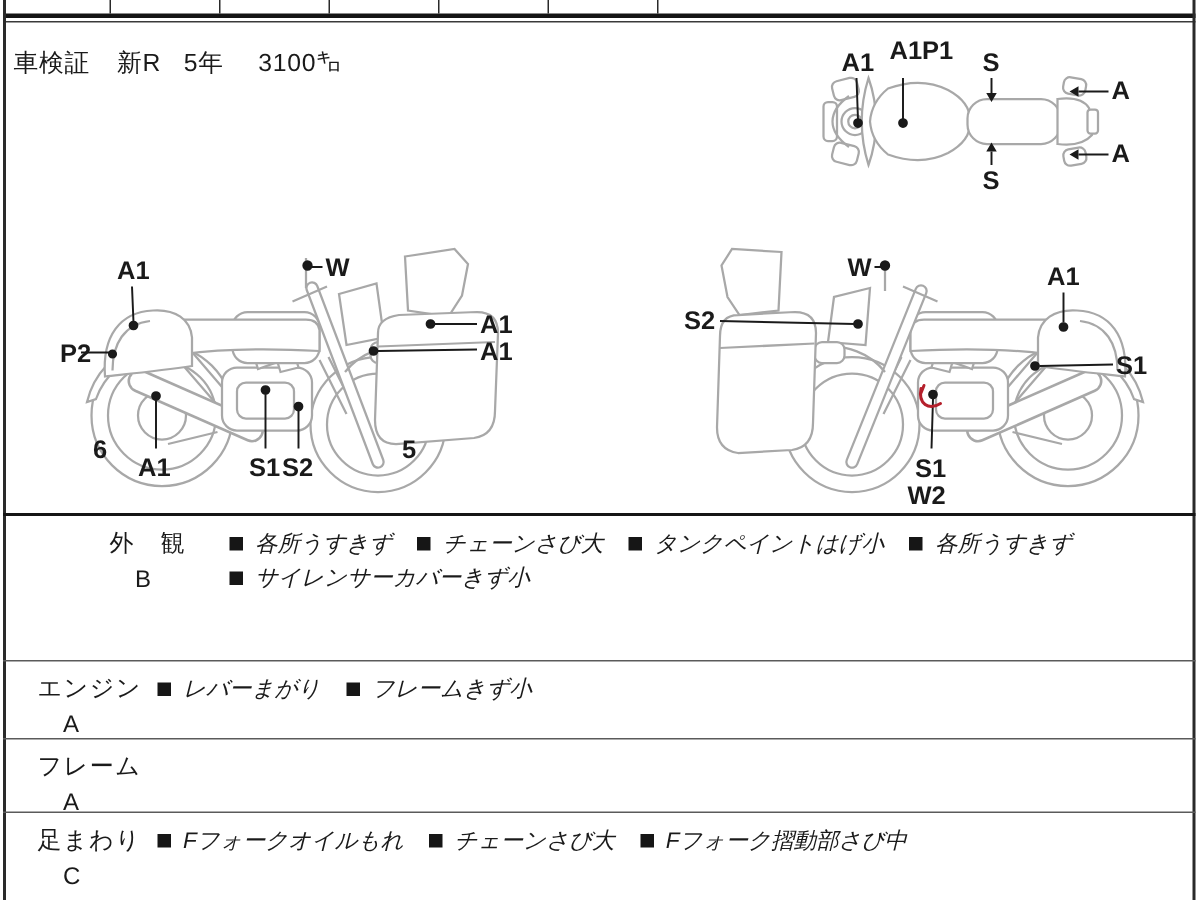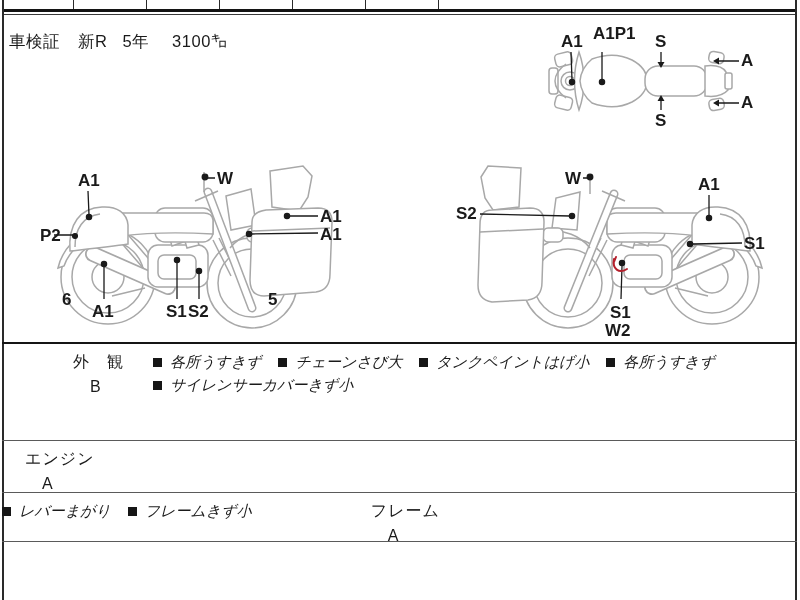--- a/index.html
+++ b/index.html
@@ -18,22 +18,22 @@
   .hsp1{margin-left:18px;} .hsp2{margin-left:15px;} .hsp3{margin-left:23px;}
   
   .diagram-svg{position:absolute;top:0;left:0;}
   #label-layer{position:absolute;top:0;left:0;width:800px;height:345px;}
   .dmg-label{position:absolute;font-size:17px;font-weight:700;line-height:19px;white-space:nowrap;}
   
   .cond-table{position:absolute;top:342px;left:2px;right:3.5px;bottom:0;
               border-top:2.5px solid #151515;display:flex;flex-direction:column;}
   .cond-row{display:flex;align-items:flex-start;border-bottom:1px solid #5a5a5a;box-sizing:border-box;}
   .cond-row:nth-child(1){height:97px;padding-left:48px;}
-  .cond-row:nth-child(2){height:52px;flex-direction:column;}
-  .cond-row:nth-child(3){height:49px;justify-content:center;}
+  .cond-row:nth-child(2){height:52px;}
+  .cond-row:nth-child(3){height:49px;}
   .cond-row:nth-child(4){flex:1;border-bottom:none;}
   .cond-cat{width:103px;padding:8px 0 0 23px;box-sizing:border-box;flex:none;}
   .cat-label{font-size:16px;letter-spacing:1px;white-space:pre;}
   .cat-grade{font-size:16px;padding-left:17px;margin-top:5px;}
   .cond-items{display:flex;flex-wrap:wrap;padding-top:9px;column-gap:17px;row-gap:4px;font-style:italic;}
   .item{display:inline-flex;align-items:center;font-size:15px;white-space:nowrap;}
   .sq{width:9px;height:9px;background:#161616;margin-right:8px;flex:none;display:inline-block;}
 </style>
 </head>
 <body>
@@ -263,15 +263,35 @@
             <span class="item-text">フレームきず小</span>
           </span>
         </div>
       </div>
       <div class="cond-row">
         <div class="cond-cat">
           <div class="cat-label">フレーム</div>
           <div class="cat-grade">A</div>
         </div>
       </div>
+      <div class="cond-row">
+        <div class="cond-cat">
+          <div class="cat-label">足まわり</div>
+          <div class="cat-grade">C</div>
+        </div>
+        <div class="cond-items">
+          <span class="item">
+            <span class="sq"></span>
+            <span class="item-text">Fフォークオイルもれ</span>
+          </span>
+          <span class="item">
+            <span class="sq"></span>
+            <span class="item-text">チェーンさび大</span>
+          </span>
+          <span class="item">
+            <span class="sq"></span>
+            <span class="item-text">Fフォーク摺動部さび中</span>
+          </span>
+        </div>
+      </div>
     </div>
 
 </div>
 
 </body></html>

